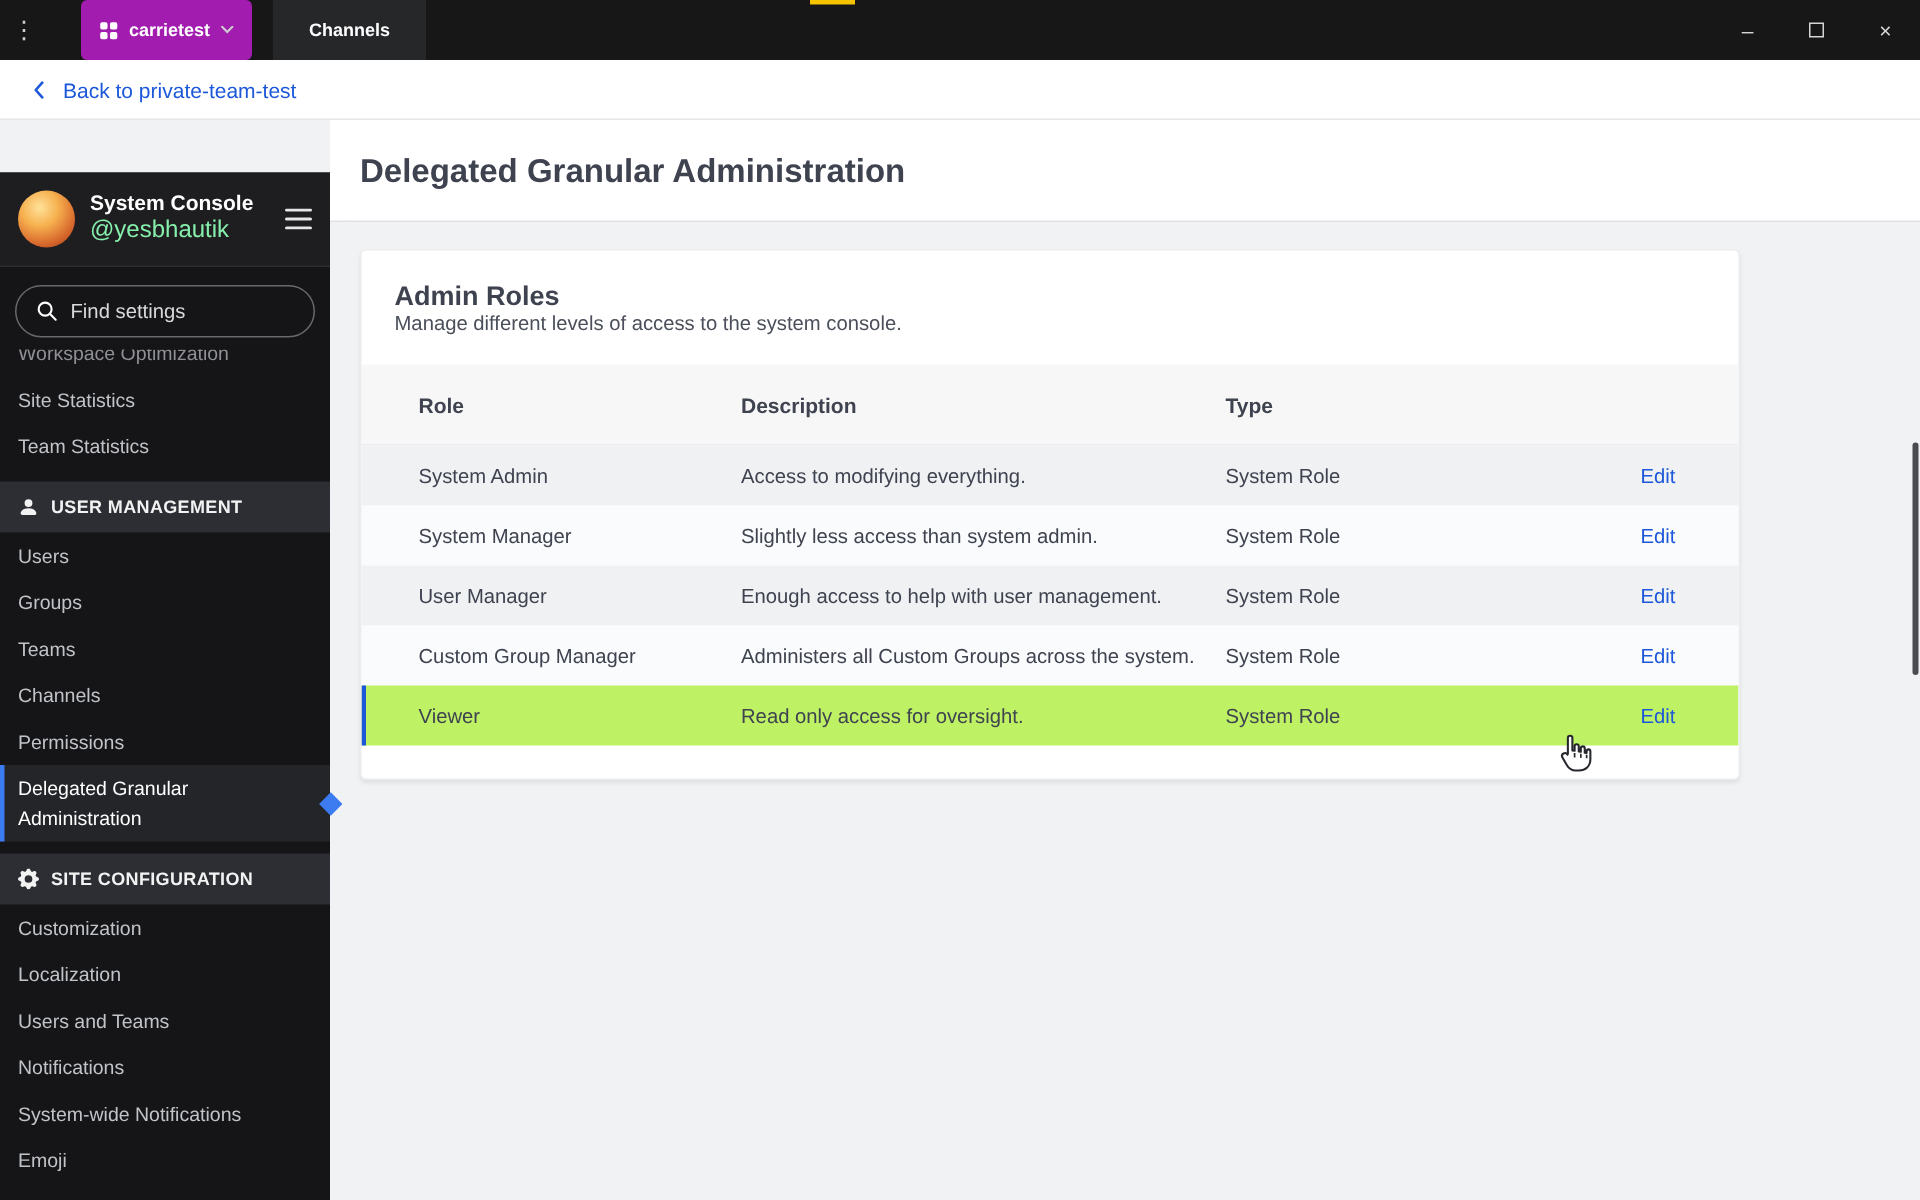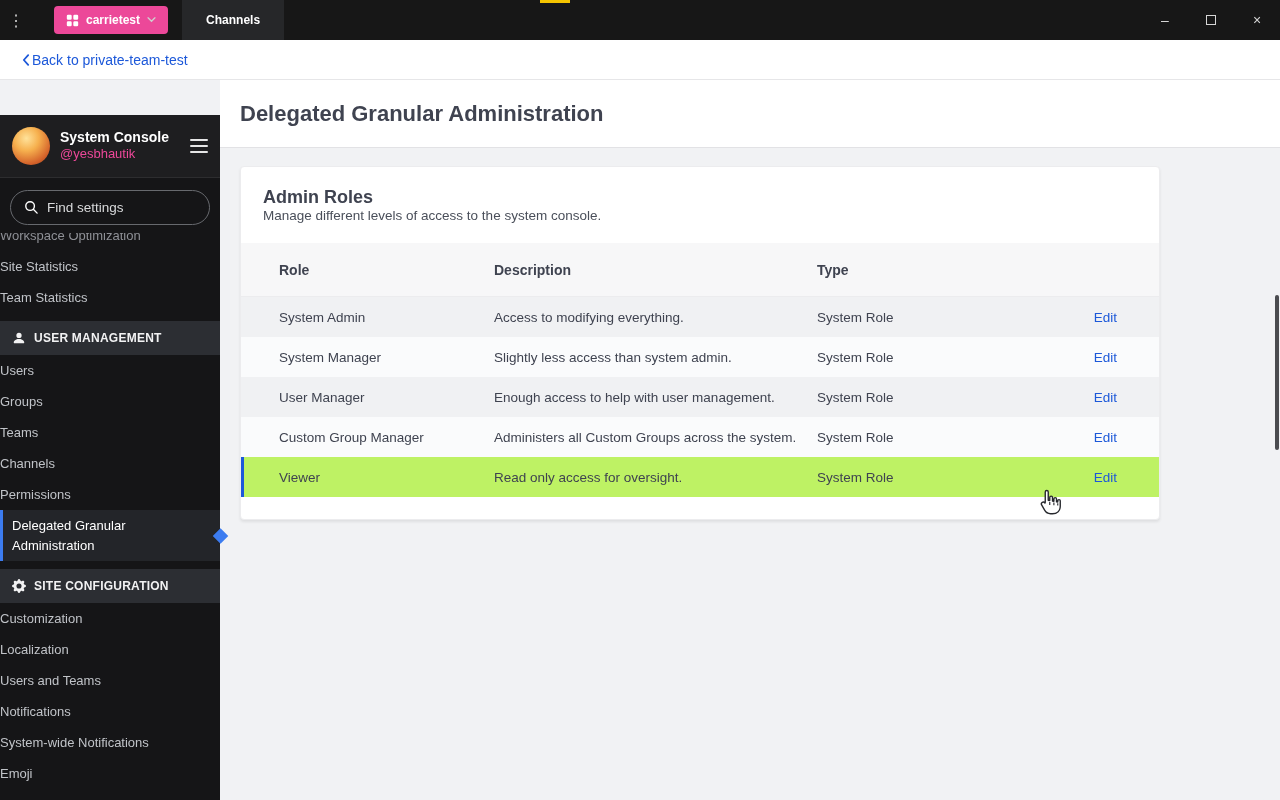--- a/index.html
+++ b/index.html
@@ -3,59 +3,59 @@
 <meta charset="utf-8">
 <style>
   * { margin:0; padding:0; box-sizing:border-box; }
   html,body { width:1280px; height:800px; overflow:hidden; background:#f1f2f4;
               font-family:"Liberation Sans", sans-serif; position:relative; }
 
   
   .titlebar { position:absolute; left:0; top:0; width:1280px; height:40px;
               background:#171717; display:flex; align-items:center; z-index:5; }
   .kebab { width:32px; text-align:center; color:#cfcfcf; font-size:16px; cursor:pointer; }
-  .server-btn { display:flex; align-items:center; gap:7px; height:28px; margin-left:22px;
-                background:#ec4899; border:none; border-radius:4px; padding:0 12px;
+  .server-btn { display:flex; align-items:center; gap:7px; height:40px; margin-left:22px;
+                background:#a21caf; border:none; border-radius:4px; padding:0 12px;
                 color:#fff; cursor:pointer; }
   .server-btn .sname { font-size:12px; font-weight:bold; color:#fff; font-family:"Liberation Sans",sans-serif; }
   .tab { height:40px; margin-left:14px; padding:0 24px; background:#262729;
          display:flex; align-items:center; }
   .tab span { color:#fff; font-size:12px; font-weight:bold; }
   .accent-strip { position:absolute; left:540px; top:0; width:30px; height:3px; background:#f5c400; }
   .win-controls { position:absolute; right:0; top:0; height:40px; display:flex; }
   .win-btn { width:46px; height:40px; display:flex; align-items:center; justify-content:center;
              color:#d6d6d6; font-size:14px; cursor:pointer; }
   .max-box { display:block; width:10px; height:10px; border:1px solid #d6d6d6; }
 
   
   .backbar { position:absolute; left:0; top:40px; width:1280px; height:40px; background:#fff;
              border-bottom:1px solid #e6e6e8; display:flex; align-items:center; z-index:4; }
-  .back-link { display:flex; align-items:center; gap:2px; margin-left:22px; color:#1c58d9;
+  .back-link { display:flex; align-items:center; gap:12px; margin-left:22px; color:#1c58d9;
                font-size:14px; text-decoration:none; cursor:pointer; }
 
   
   .sidebar { position:absolute; left:0; top:80px; width:220px; height:720px;
              background:#151517; z-index:3;margin-top:35px; }
   .sb-header { height:63px; background:#1e1e20; display:flex; align-items:center;
                padding:0 12px; border-bottom:1px solid rgba(255,255,255,.07); }
   .avatar { width:38px; height:38px; border-radius:50%; flex:0 0 38px; cursor:pointer;
             background:radial-gradient(circle at 38% 30%, #ffe29a 0%, #f6b04e 35%, #d4622a 72%, #7e3a1c 100%); }
   .sb-id { flex:1; margin-left:10px; overflow:hidden; }
   .sb-title { color:#fff; font-size:14px; font-weight:bold; line-height:1.25; }
-  .sb-user { color:#ec4899; font-size:13px; line-height:1.3; }
+  .sb-user { color:#86efac; font-size:16px; line-height:1.3; }
   .sb-burger { cursor:pointer; }
   .sb-search { margin:12px 10px 8px 10px; height:35px; border:1px solid #67696e; border-radius:18px;
                display:flex; align-items:center; gap:8px; padding:0 13px; }
   .sb-search input { background:transparent; border:none; outline:none; color:#fff;
                      font-size:13.5px; width:140px; font-family:"Liberation Sans",sans-serif; }
   .sb-search input::placeholder { color:#d9dadc; opacity:1; }
   .sb-nav { padding-top:0; }
   .clip-wrap { height:18px; overflow:hidden; }
   .clip-wrap .sb-item { margin-top:-13px; color:#8e9096; }
-  .sb-item { height:31px; line-height:31px; color:#c0c3c8; font-size:13px;
+  .sb-item { height:31px; line-height:31px; padding-left:12px; color:#c0c3c8; font-size:13px;
              cursor:pointer; white-space:nowrap; }
   .sb-section { height:34px; margin-top:8px; background:#2c2e33; display:flex; align-items:center;
                 gap:8px; padding-left:12px; color:#f2f2f3; font-size:12px; font-weight:bold;
                 letter-spacing:.02em; }
   .sb-item.selected { position:relative; height:auto; line-height:1.5; padding:6px 14px 6px 9px;
                       border-left:3px solid #3c7cf0; background:#232529; color:#fff; white-space:normal; }
   .diamond { position:absolute; right:-6px; top:50%; width:11px; height:11px; background:#3c7cf0;
              transform:translateY(-50%) rotate(45deg); }
 
   

